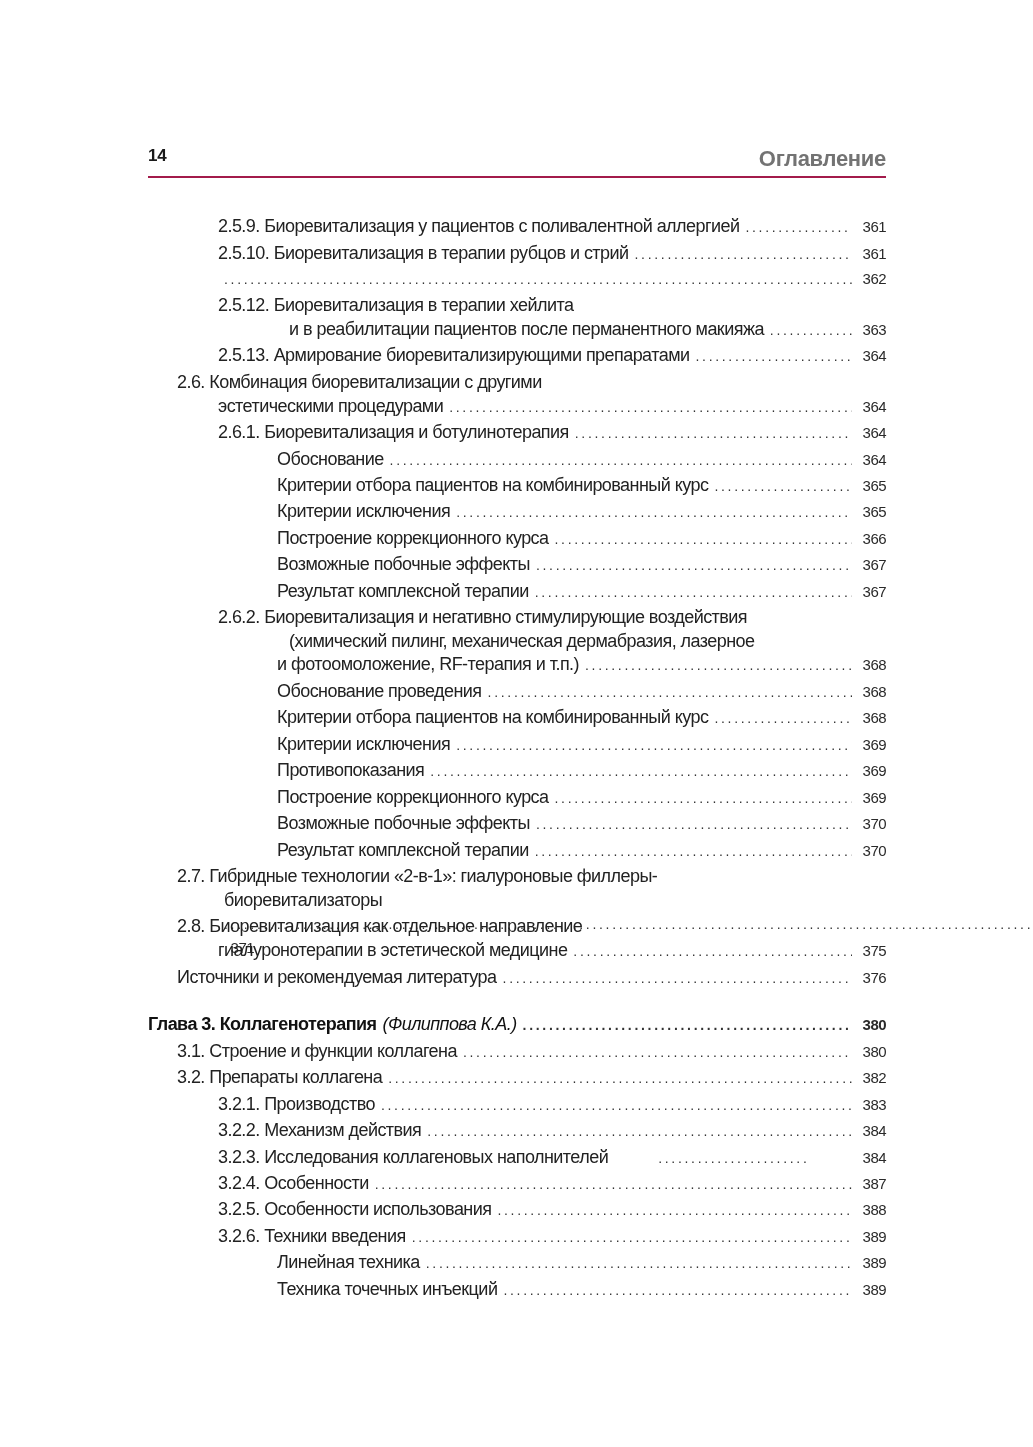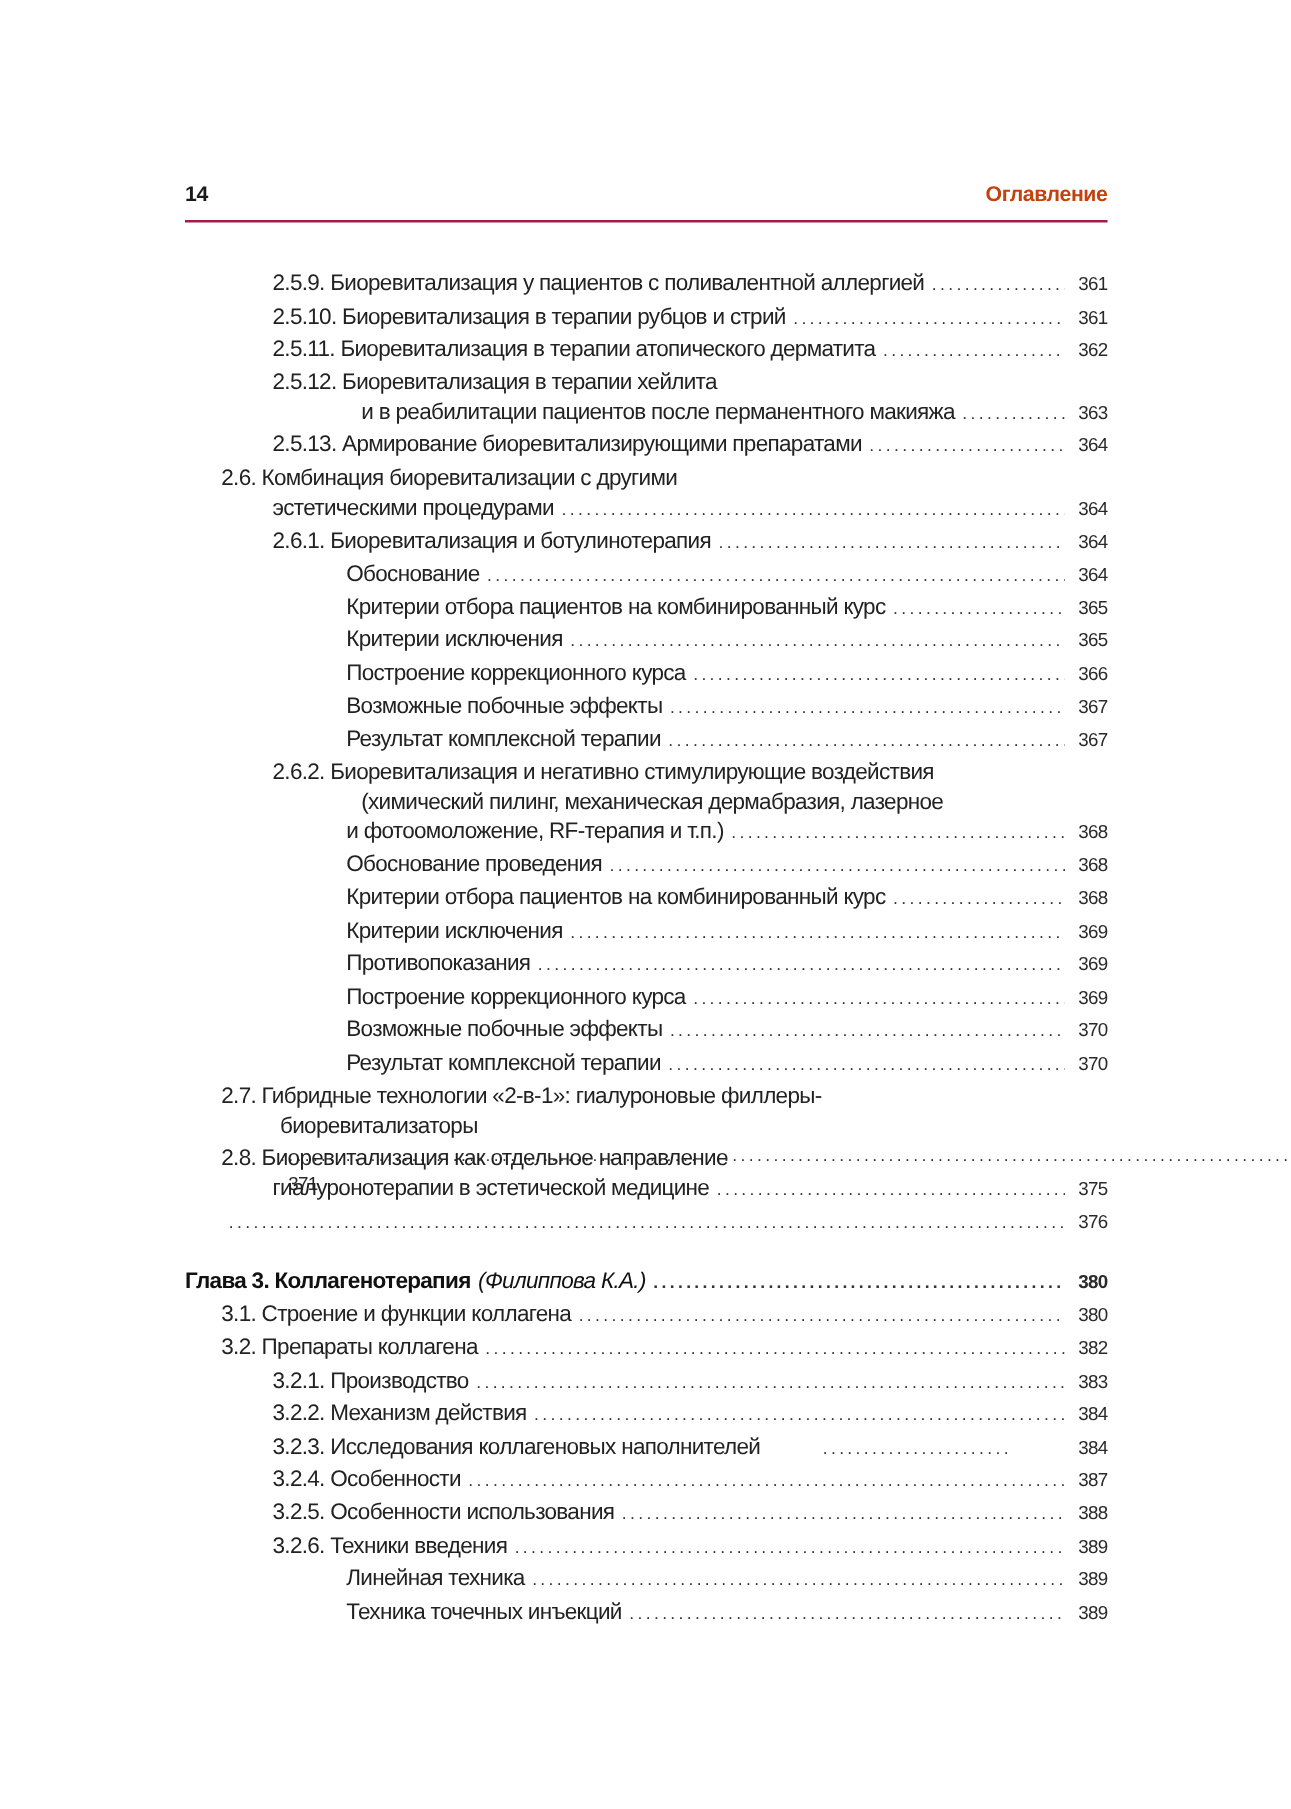--- a/index.html
+++ b/index.html
@@ -1,20 +1,20 @@
 <!DOCTYPE html>
 <html><head>
 <meta charset="utf-8">
 <style>
   html, body { margin: 0; padding: 0; background: #ffffff; }
   body { width: 1033px; height: 1447px; position: relative; overflow: hidden;
          font-family: "Liberation Sans", "DejaVu Sans", sans-serif; color: #1e1e1e; }
   .header { position: absolute; left: 148px; top: 146px; width: 738px; height: 24px; }
   .page-num { position: absolute; left: 0; top: 0; font-size: 17px; font-weight: bold; color: #1a1a1a; letter-spacing: -0.3px; }
-  .running-title { position: absolute; right: 0; top: 0; font-size: 17px; font-weight: bold; color: #c2410c; letter-spacing: -0.3px; }
+  .running-title { position: absolute; right: 0; top: 0; font-size: 22px; font-weight: bold; color: #737373; letter-spacing: -0.3px; }
   .rule { position: absolute; left: 148px; top: 176px; width: 738px; height: 2px; }
   .toc { position: absolute; left: 0; top: 0; width: 1033px; }
   .line { position: absolute; display: flex; align-items: baseline; font-size: 18px; line-height: 24px;
           letter-spacing: -0.55px; white-space: nowrap; color: #222; }
   .line .txt { flex: 0 0 auto; }
   .line .it { font-style: italic; }
   .line .dots { flex: 1 1 auto; overflow: hidden; margin: 0 4px 0 6px; color: #333; letter-spacing: 1.2px; font-size: 14px; }
   .line .dots::before { content: ". . . . . . . . . . . . . . . . . . . . . . . . . . . . . . . . . . . . . . . . . . . . . . . . . . . . . . . . . . . . . . . . . . . . . . . . . . . . . . . . . . . . . . . . . . . . . . . . . . . . . . . . . . . . . . . . . . . . . . . . . . . . . . . . . . . . . . . . . . . . . . ."; letter-spacing: -0.6px; }
   .line .pg { flex: 0 0 auto; font-size: 15px; width: 30px; text-align: right; color: #2a2a2a; }
   .line.chapter { font-weight: bold; color: #111; }
@@ -37,21 +37,20 @@
     <span class="txt">2.5.9. Биоревитализация у пациентов с поливалентной аллергией</span>
       <span class="dots"></span>
       <span class="pg">361</span>
   </div>
   <div class="line" style="left:218px;right:147px;top:241px;">
     <span class="txt">2.5.10. Биоревитализация в терапии рубцов и стрий</span>
       <span class="dots"></span>
       <span class="pg">361</span>
   </div>
   <div class="line" style="left:218px;right:147px;top:267px;">
-    <span class="txt">2.5.11. Биоревитализация в терапии атопического дерматита</span>
       <span class="dots"></span>
       <span class="pg">362</span>
   </div>
   <div class="line" style="left:218px;right:147px;top:293px;">
     <span class="txt">2.5.12. Биоревитализация в терапии хейлита</span>
   </div>
   <div class="line" style="left:289px;right:147px;top:317px;">
     <span class="txt">и в реабилитации пациентов после перманентного макияжа</span>
       <span class="dots"></span>
       <span class="pg">363</span>
@@ -163,20 +162,21 @@
   </div>
   <div class="line" style="left:177px;right:147px;top:914px;">
     <span class="txt">2.8. Биоревитализация как отдельное направление</span>
   </div>
   <div class="line" style="left:218px;right:147px;top:938px;">
     <span class="txt">гиалуронотерапии в эстетической медицине</span>
       <span class="dots"></span>
       <span class="pg">375</span>
   </div>
   <div class="line" style="left:177px;right:147px;top:965px;">
+    <span class="txt">Источники и рекомендуемая литература</span>
       <span class="dots"></span>
       <span class="pg">376</span>
   </div>
 
   <div class="line chapter" style="left:148px;right:147px;top:1012px;">
     <span class="txt">Глава 3. Коллагенотерапия</span>
       <span class="txt it" style="margin-left:6px;">(Филиппова К.А.)</span>
       <span class="dots"></span>
       <span class="pg">380</span>
   </div>

